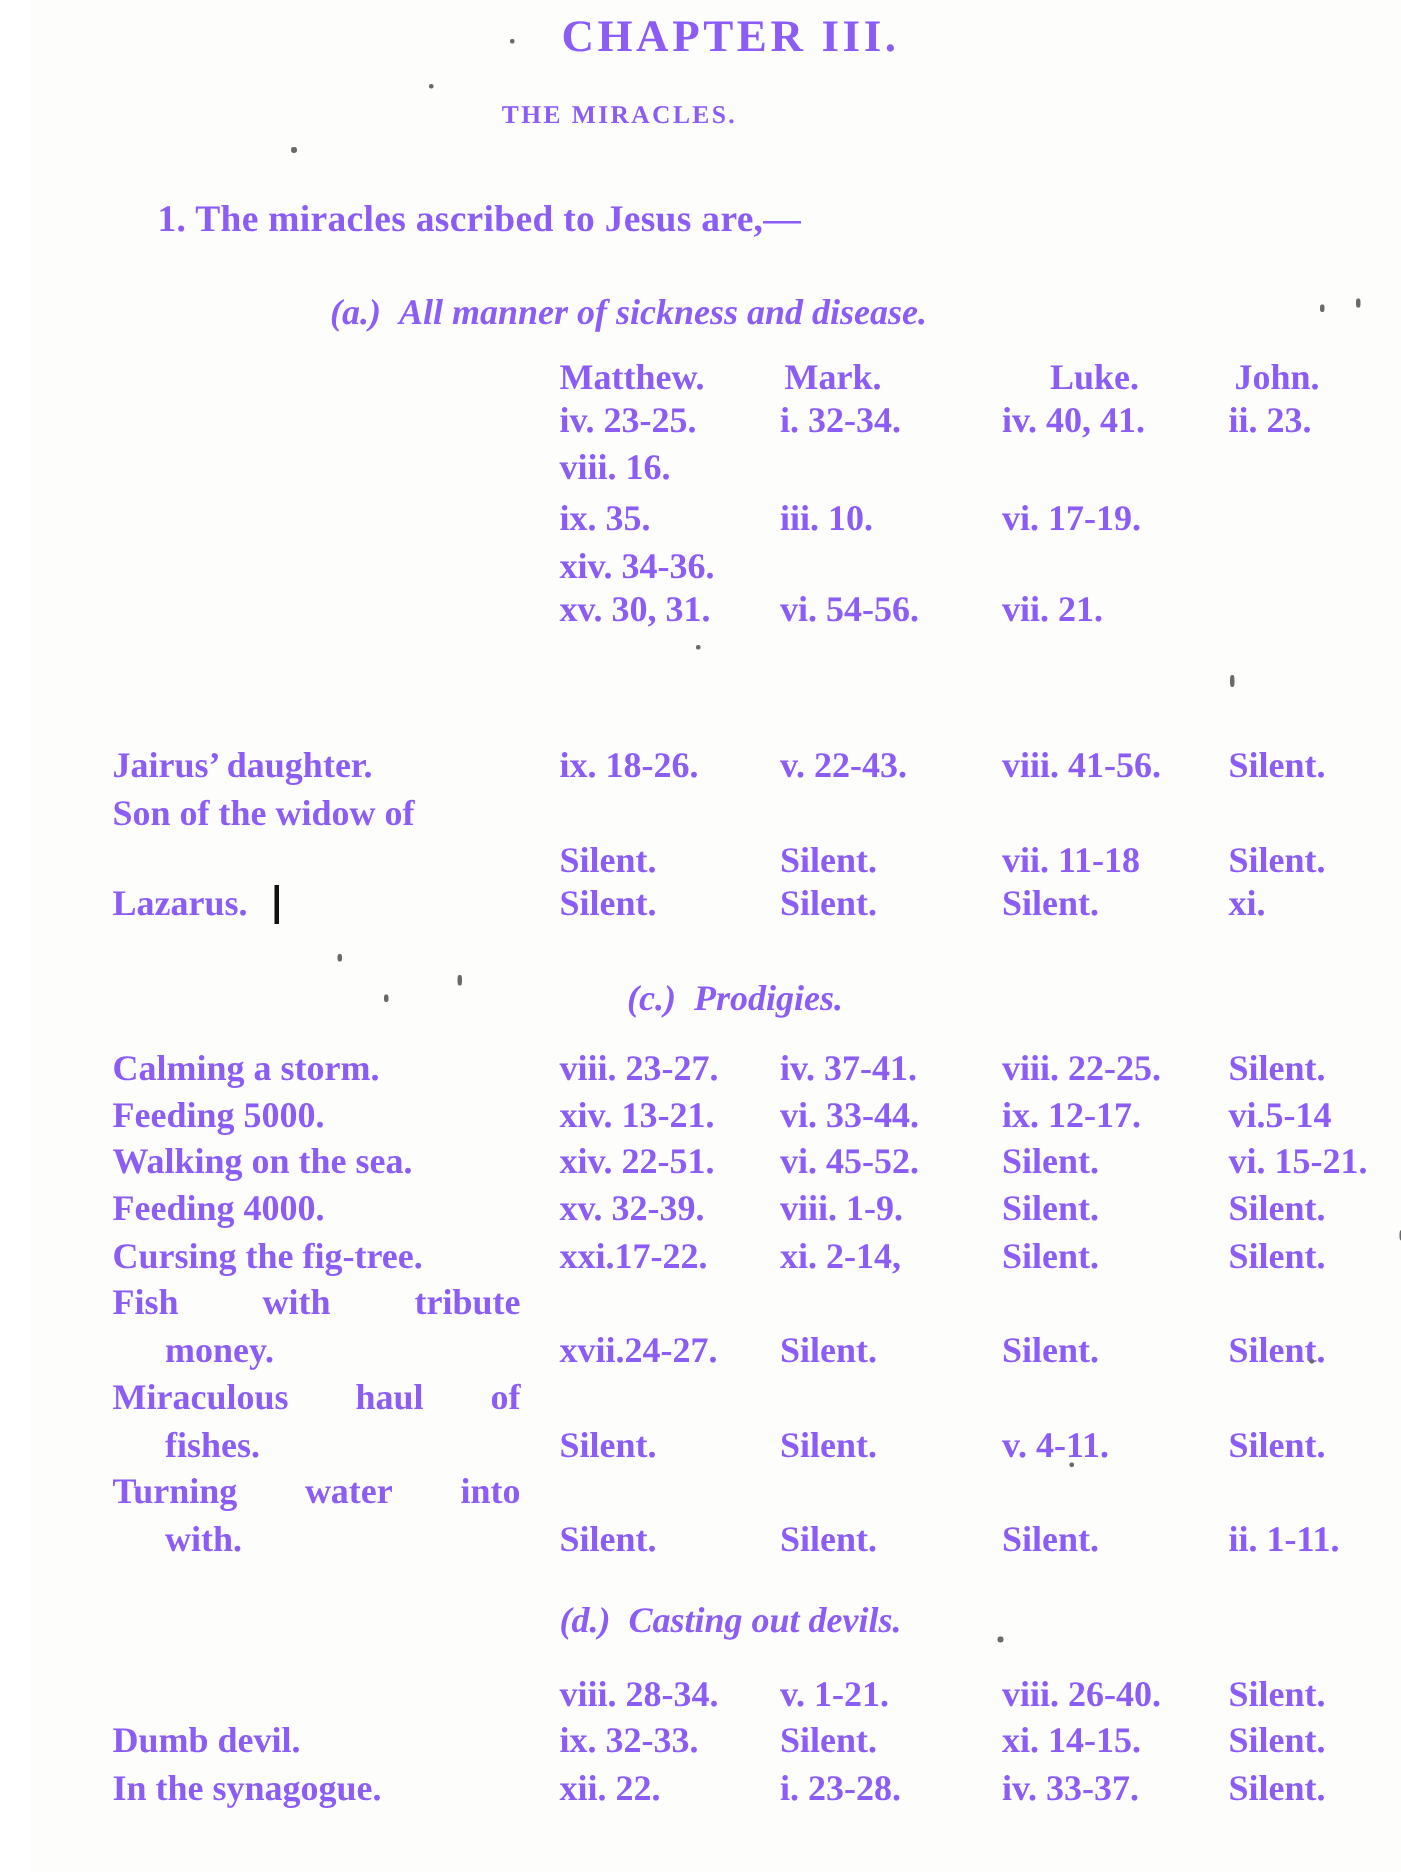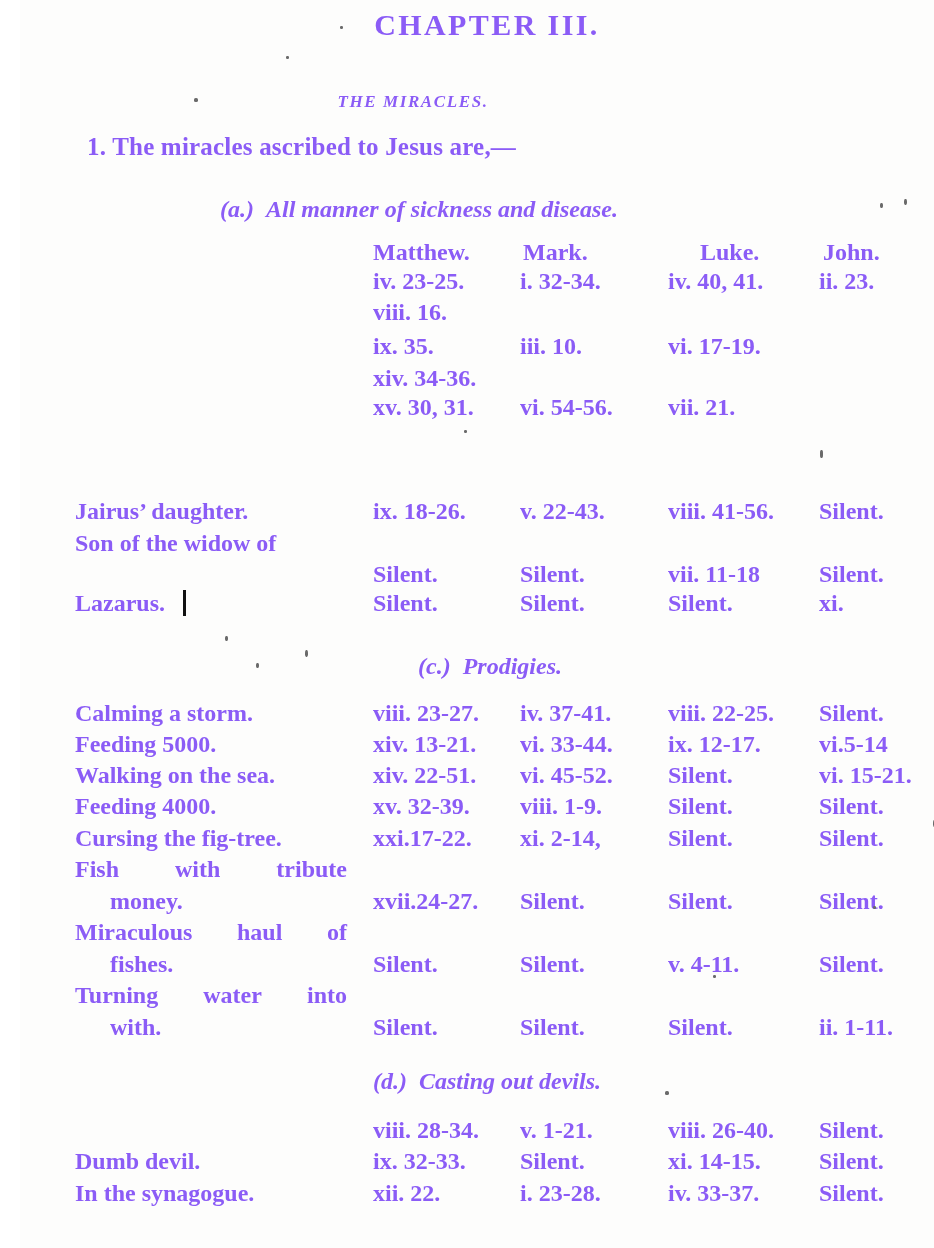--- a/index.html
+++ b/index.html
@@ -24,33 +24,32 @@
     top: 8px;
     left: 0;
     width: 934px;
     text-align: center;
     font-size: 30px;
     font-weight: bold;
     letter-spacing: 2.4px;
   }
   .section-subtitle {
     position: absolute;
-    top: 92px;
+    top: 67px;
     left: 0;
     width: 786px;
     text-align: center;
     font-size: 17px;
     font-weight: bold;
     letter-spacing: 1.6px;
-    font-style: italic;
   }
   .intro-line {
     position: absolute;
     top: 133px;
-    left: 67px;
+    left: 85px;
     font-size: 25px;
     font-weight: bold;
     letter-spacing: 0.2px;
   }
 
   
   .group-head {
     position: absolute;
     font-size: 24px;
     font-weight: bold;

